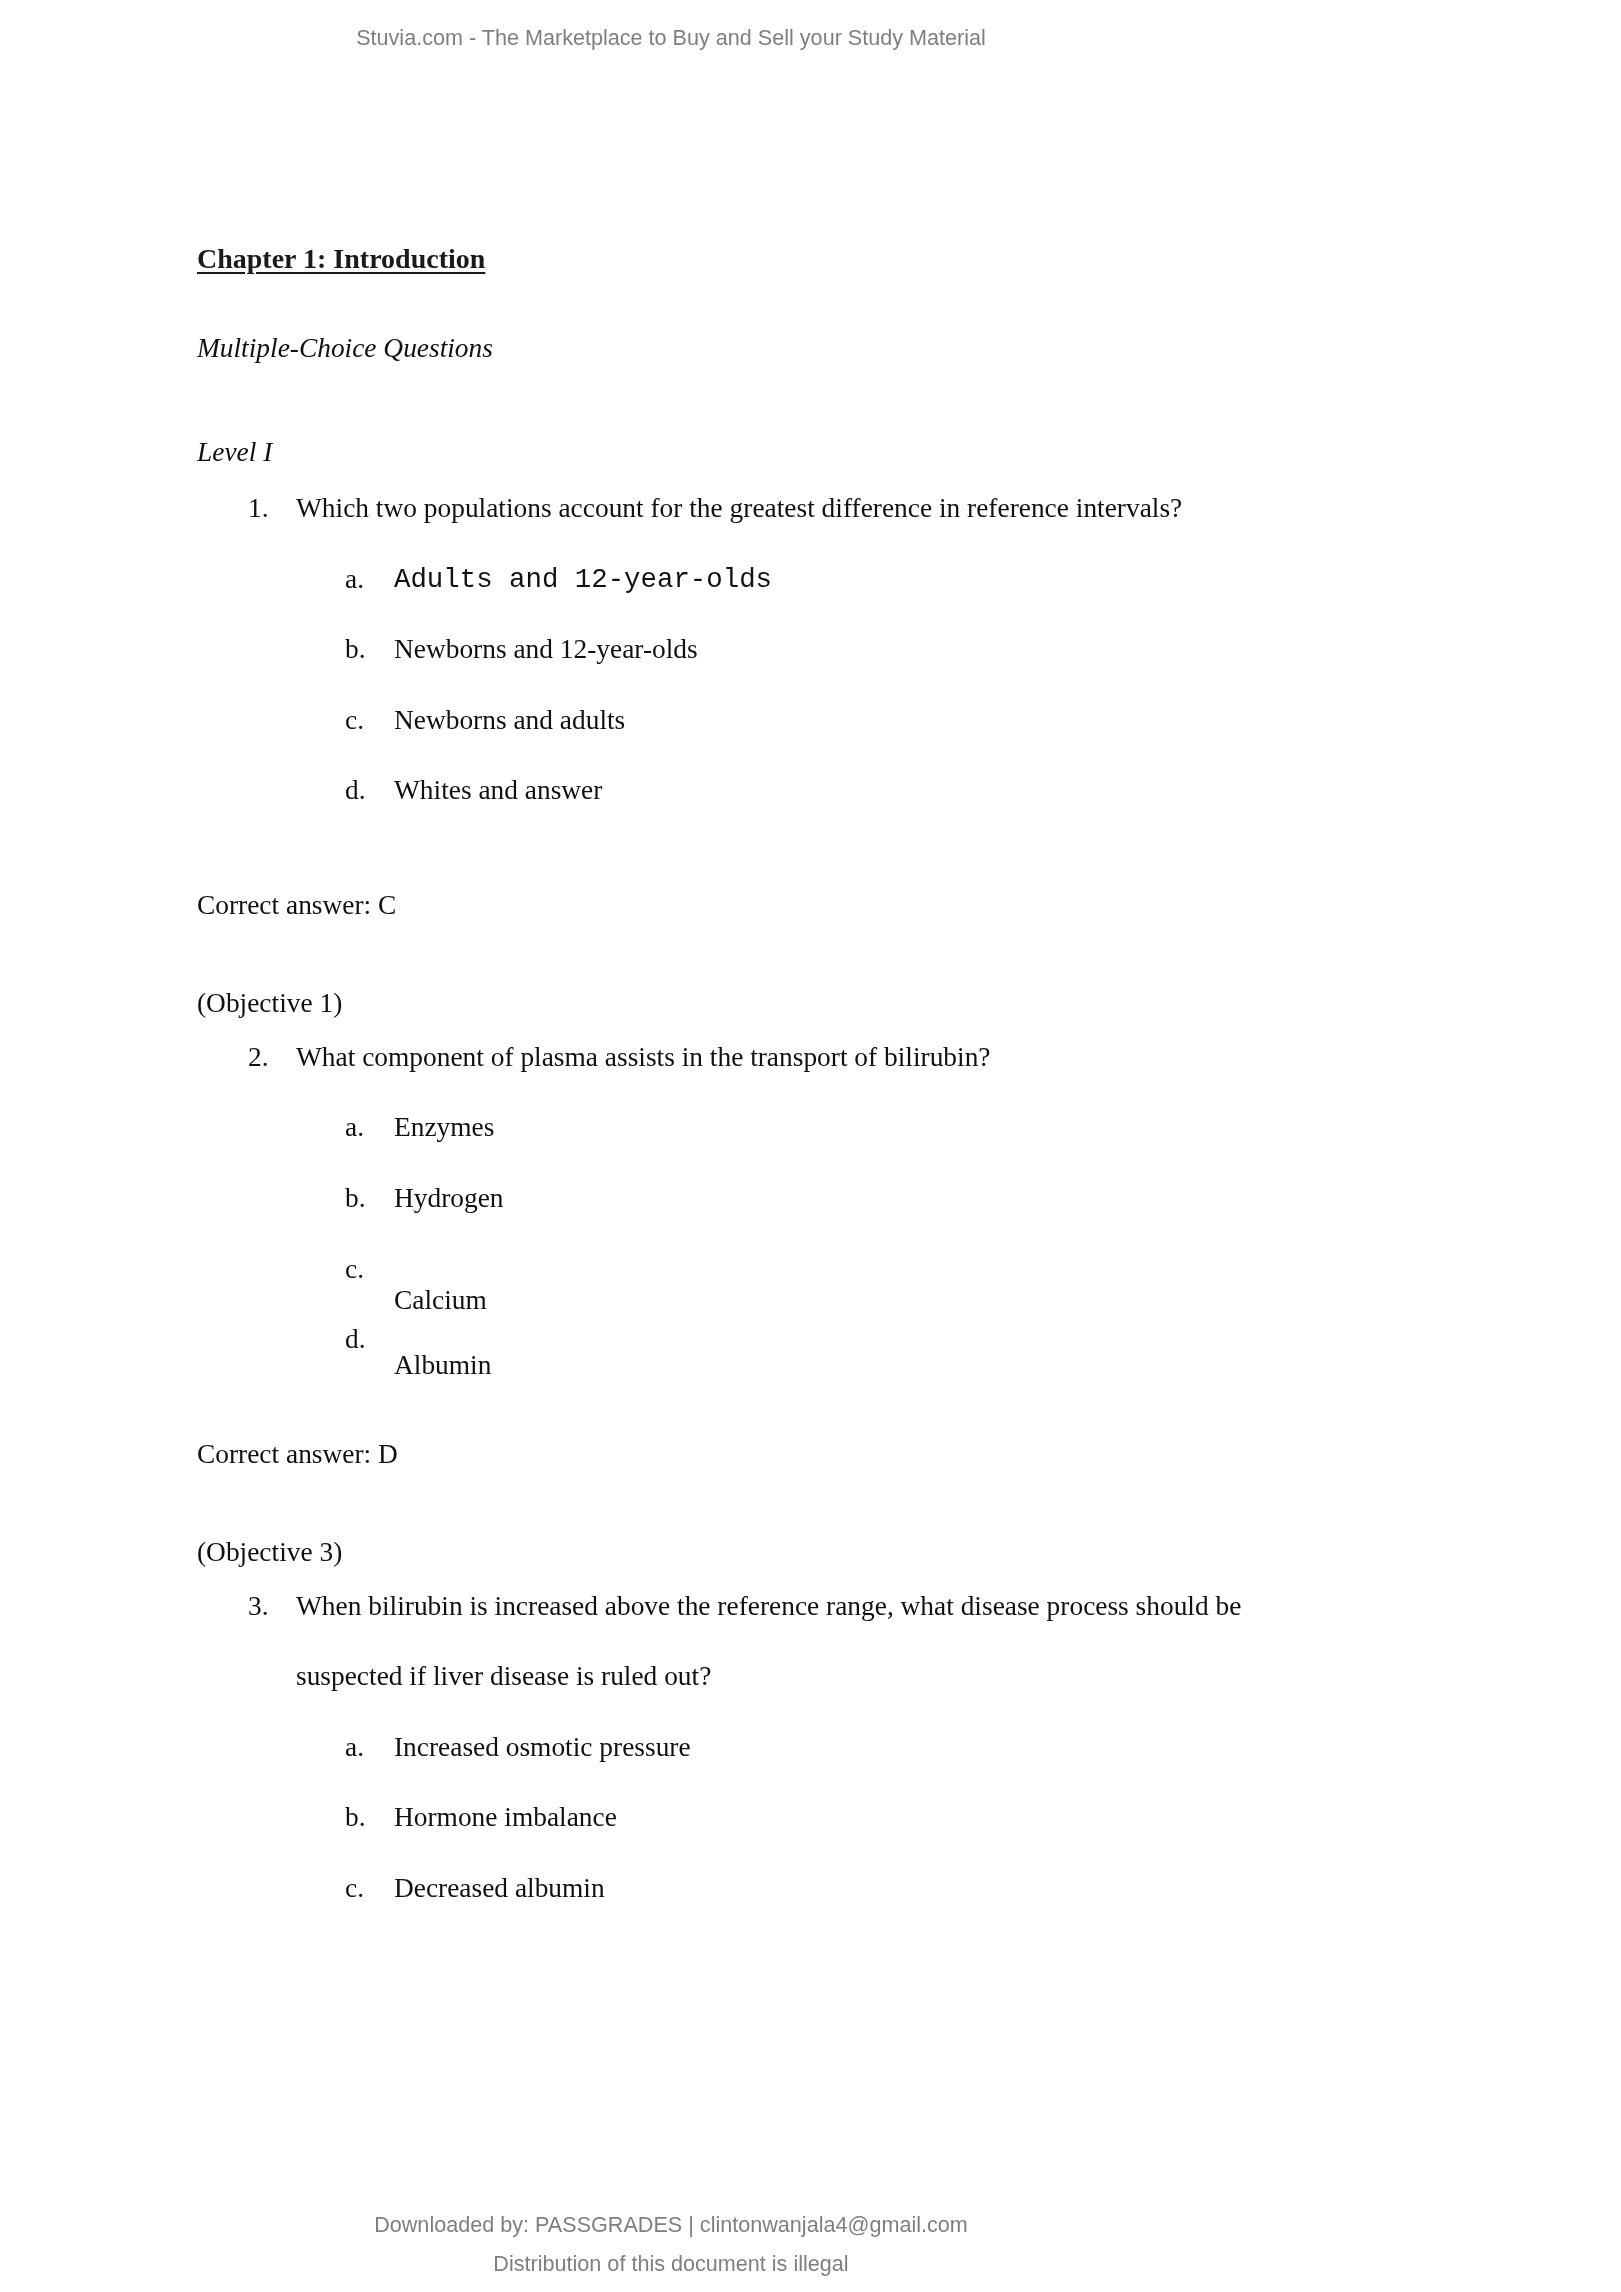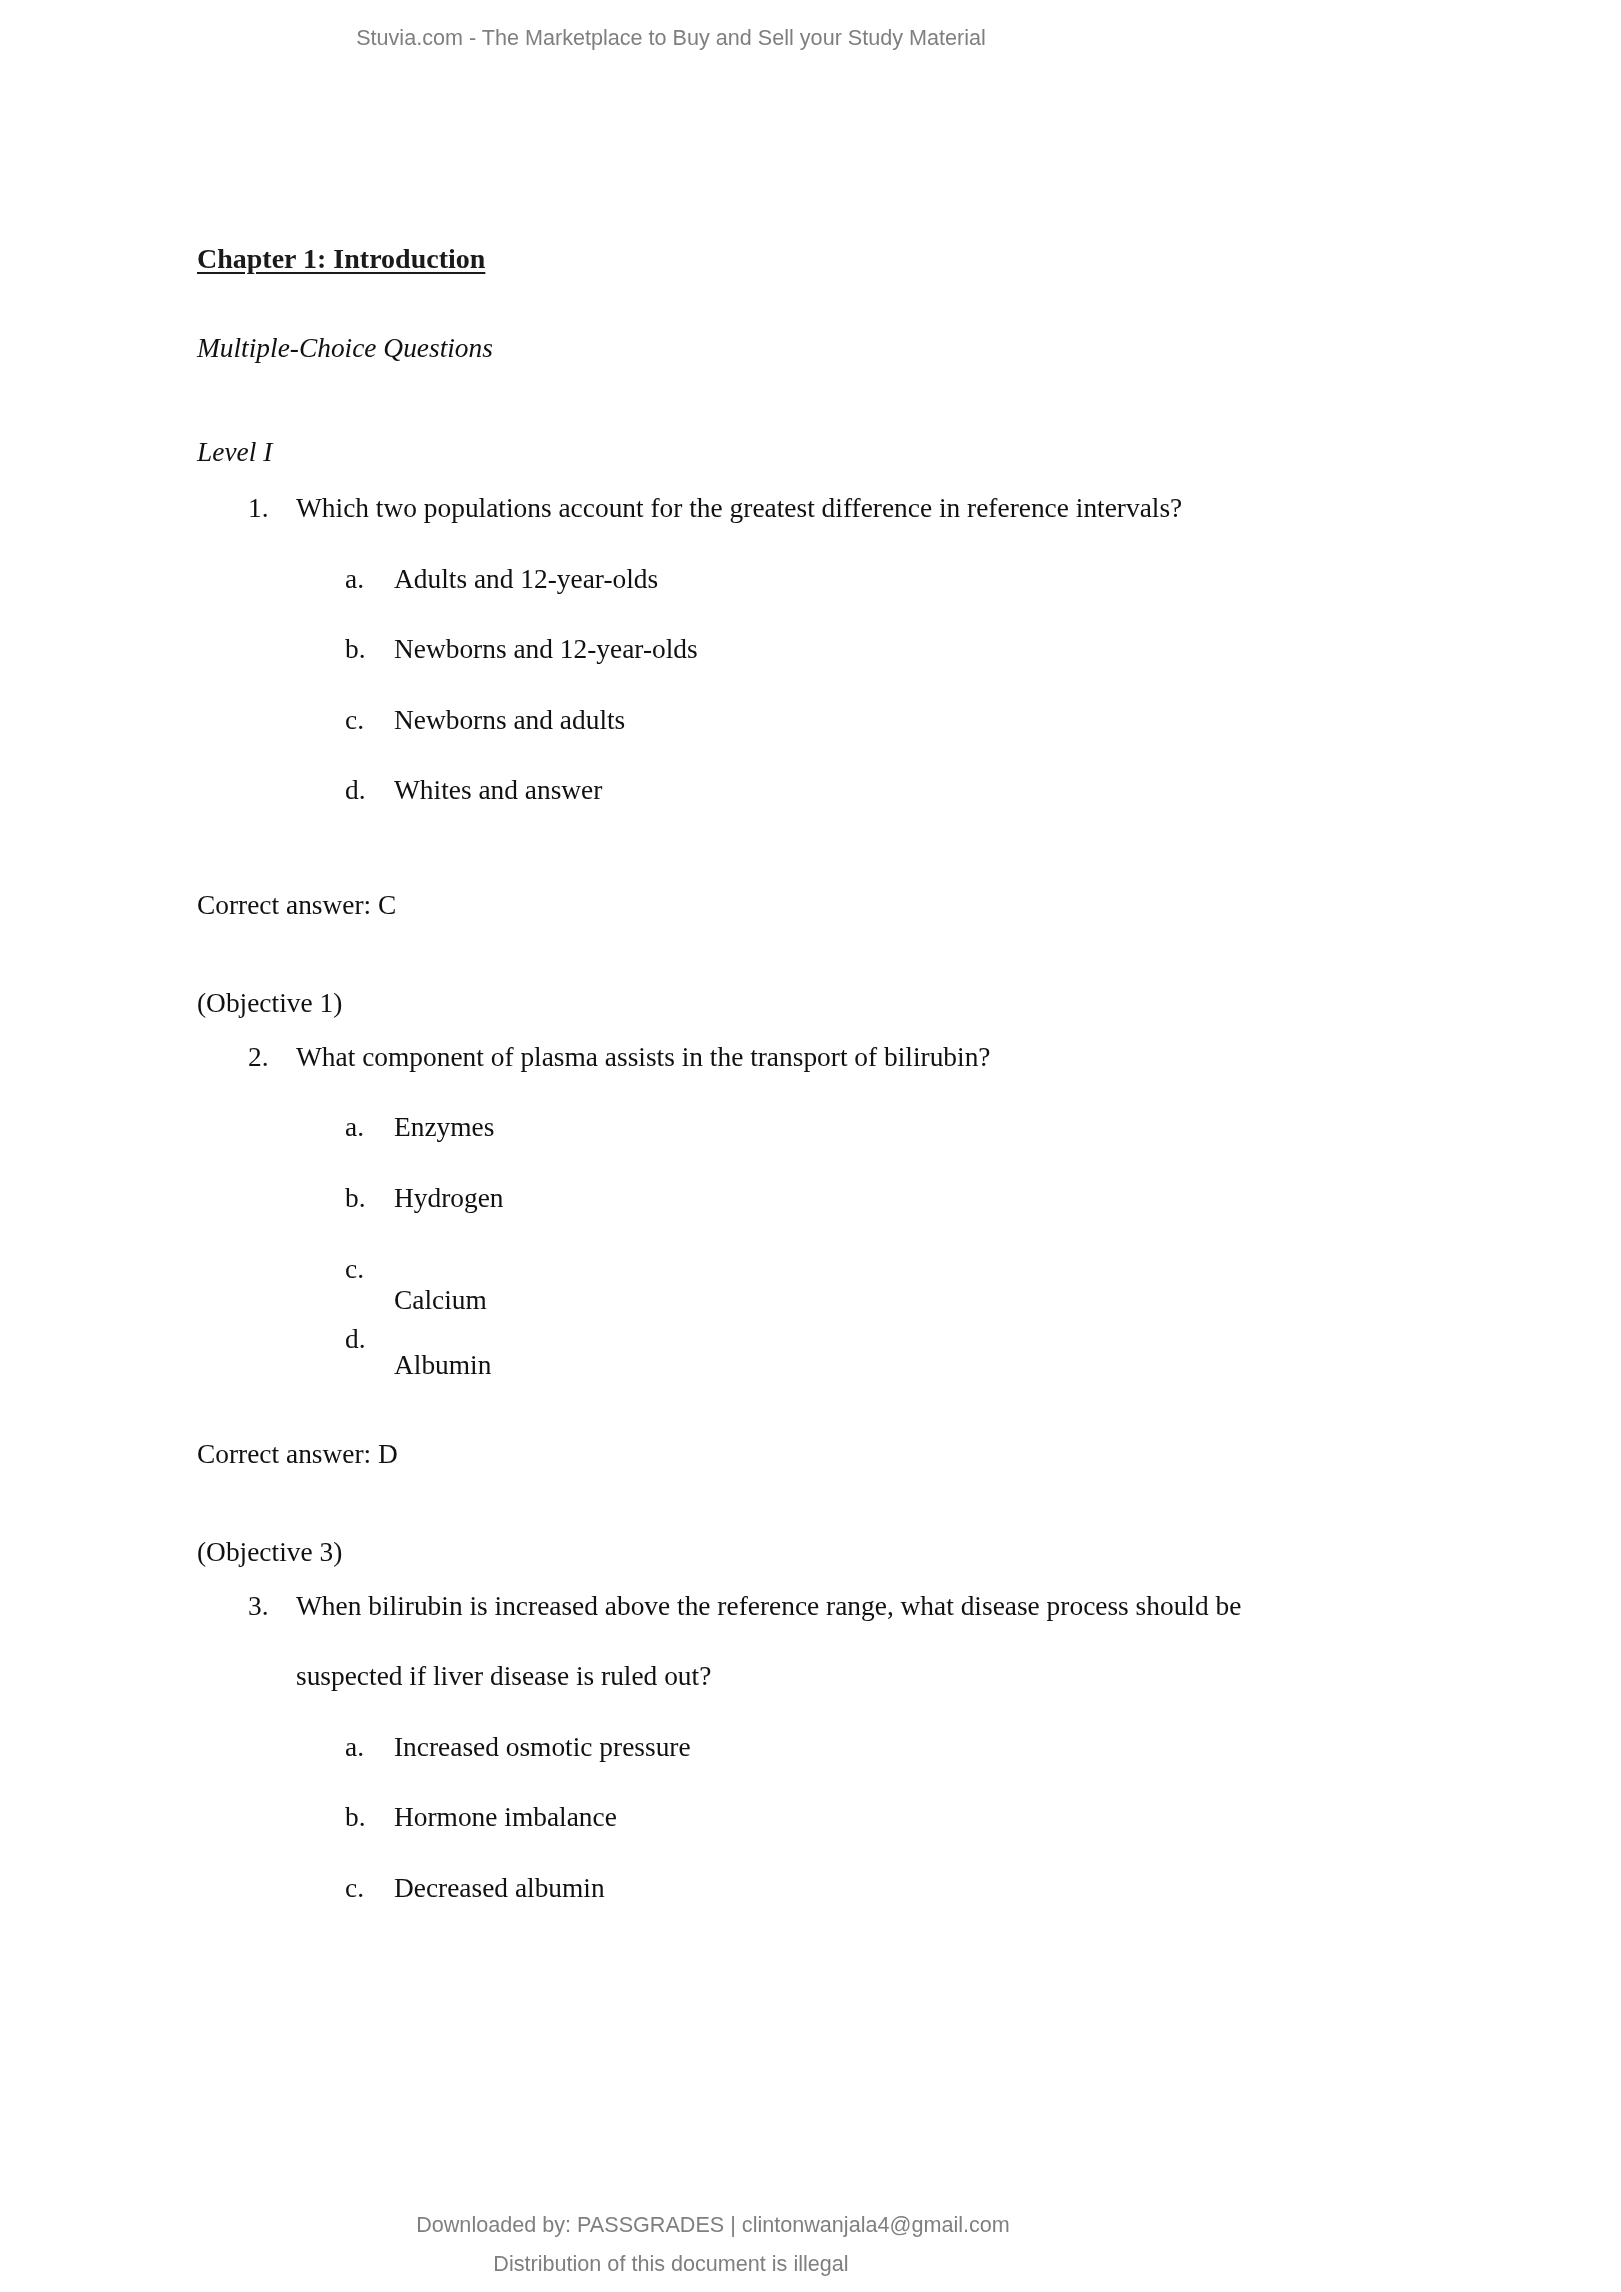--- a/index.html
+++ b/index.html
@@ -54,21 +54,21 @@
   <div class="abs body-text italic left-margin" style="top:291px;">Multiple-Choice Questions</div>
 
   <div class="abs body-text italic left-margin" style="top:395px;">Level I</div>
 
   <div>
     <div class="abs body-text qnum" style="top:495px;">1.</div>
     <div class="abs body-text qtext" style="top:495px;">Which two populations account for the greatest difference in reference intervals?</div>
 
     <div>
       <div class="abs body-text optletter" style="top:566px;">a.</div>
-      <div class="abs body-text opttext" style="top:566px;">Adults and 12-year-olds</div>
+      <div class="abs body-text opttext" style="top:566px;font-family:Liberation Mono, monospace;">Adults and 12-year-olds</div>
 
       <div class="abs body-text optletter" style="top:636px;">b.</div>
       <div class="abs body-text opttext" style="top:636px;">Newborns and 12-year-olds</div>
 
       <div class="abs body-text optletter" style="top:707px;">c.</div>
       <div class="abs body-text opttext" style="top:707px;">Newborns and adults</div>
 
       <div class="abs body-text optletter" style="top:777px;">d.</div>
       <div class="abs body-text opttext" style="top:777px;">Whites and answer</div>
     </div>
@@ -111,15 +111,15 @@
       <div class="abs body-text optletter" style="top:1804px;">b.</div>
       <div class="abs body-text opttext" style="top:1804px;">Hormone imbalance</div>
 
       <div class="abs body-text optletter" style="top:1875px;">c.</div>
       <div class="abs body-text opttext" style="top:1875px;">Decreased albumin</div>
     </div>
   </div>
 
 </div>
 
-<div class="watermark" style="top:2212px;padding-left:42px;">Downloaded by: PASSGRADES | clintonwanjala4@gmail.com</div>
+<div class="watermark" style="top:2212px;">Downloaded by: PASSGRADES | clintonwanjala4@gmail.com</div>
 <div class="watermark" style="top:2251px;">Distribution of this document is illegal</div>
 
 
 </body></html>

